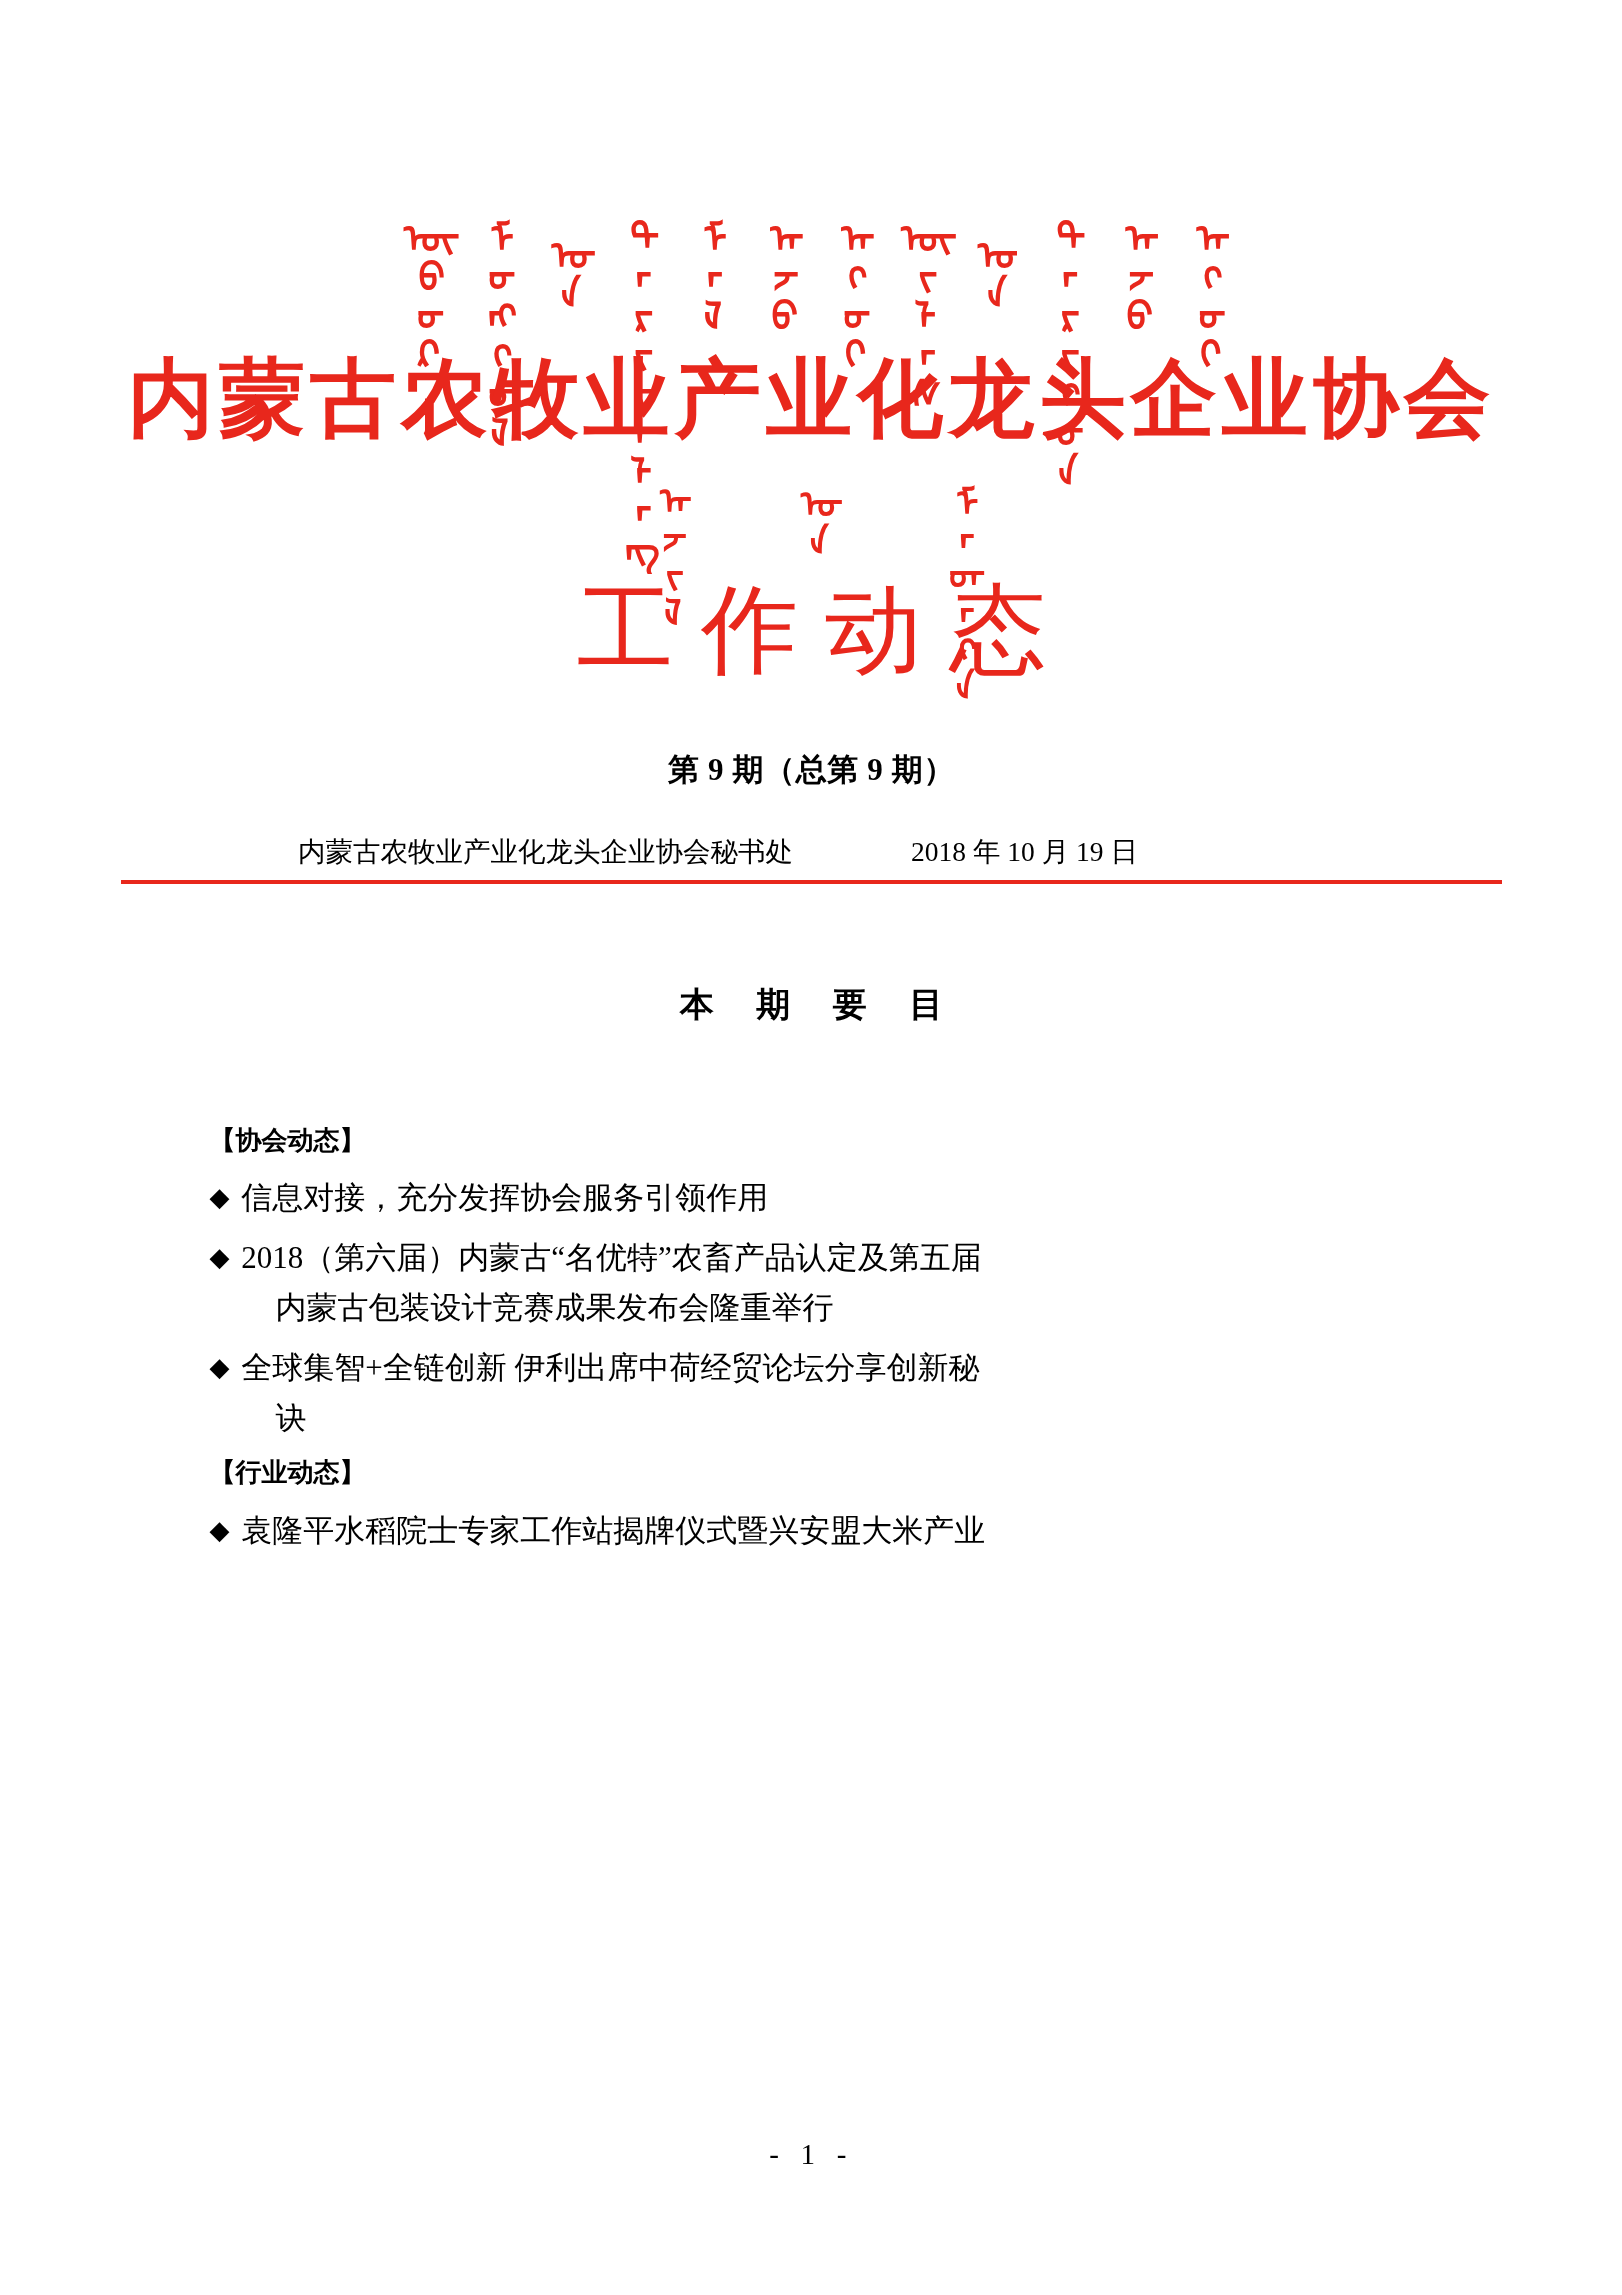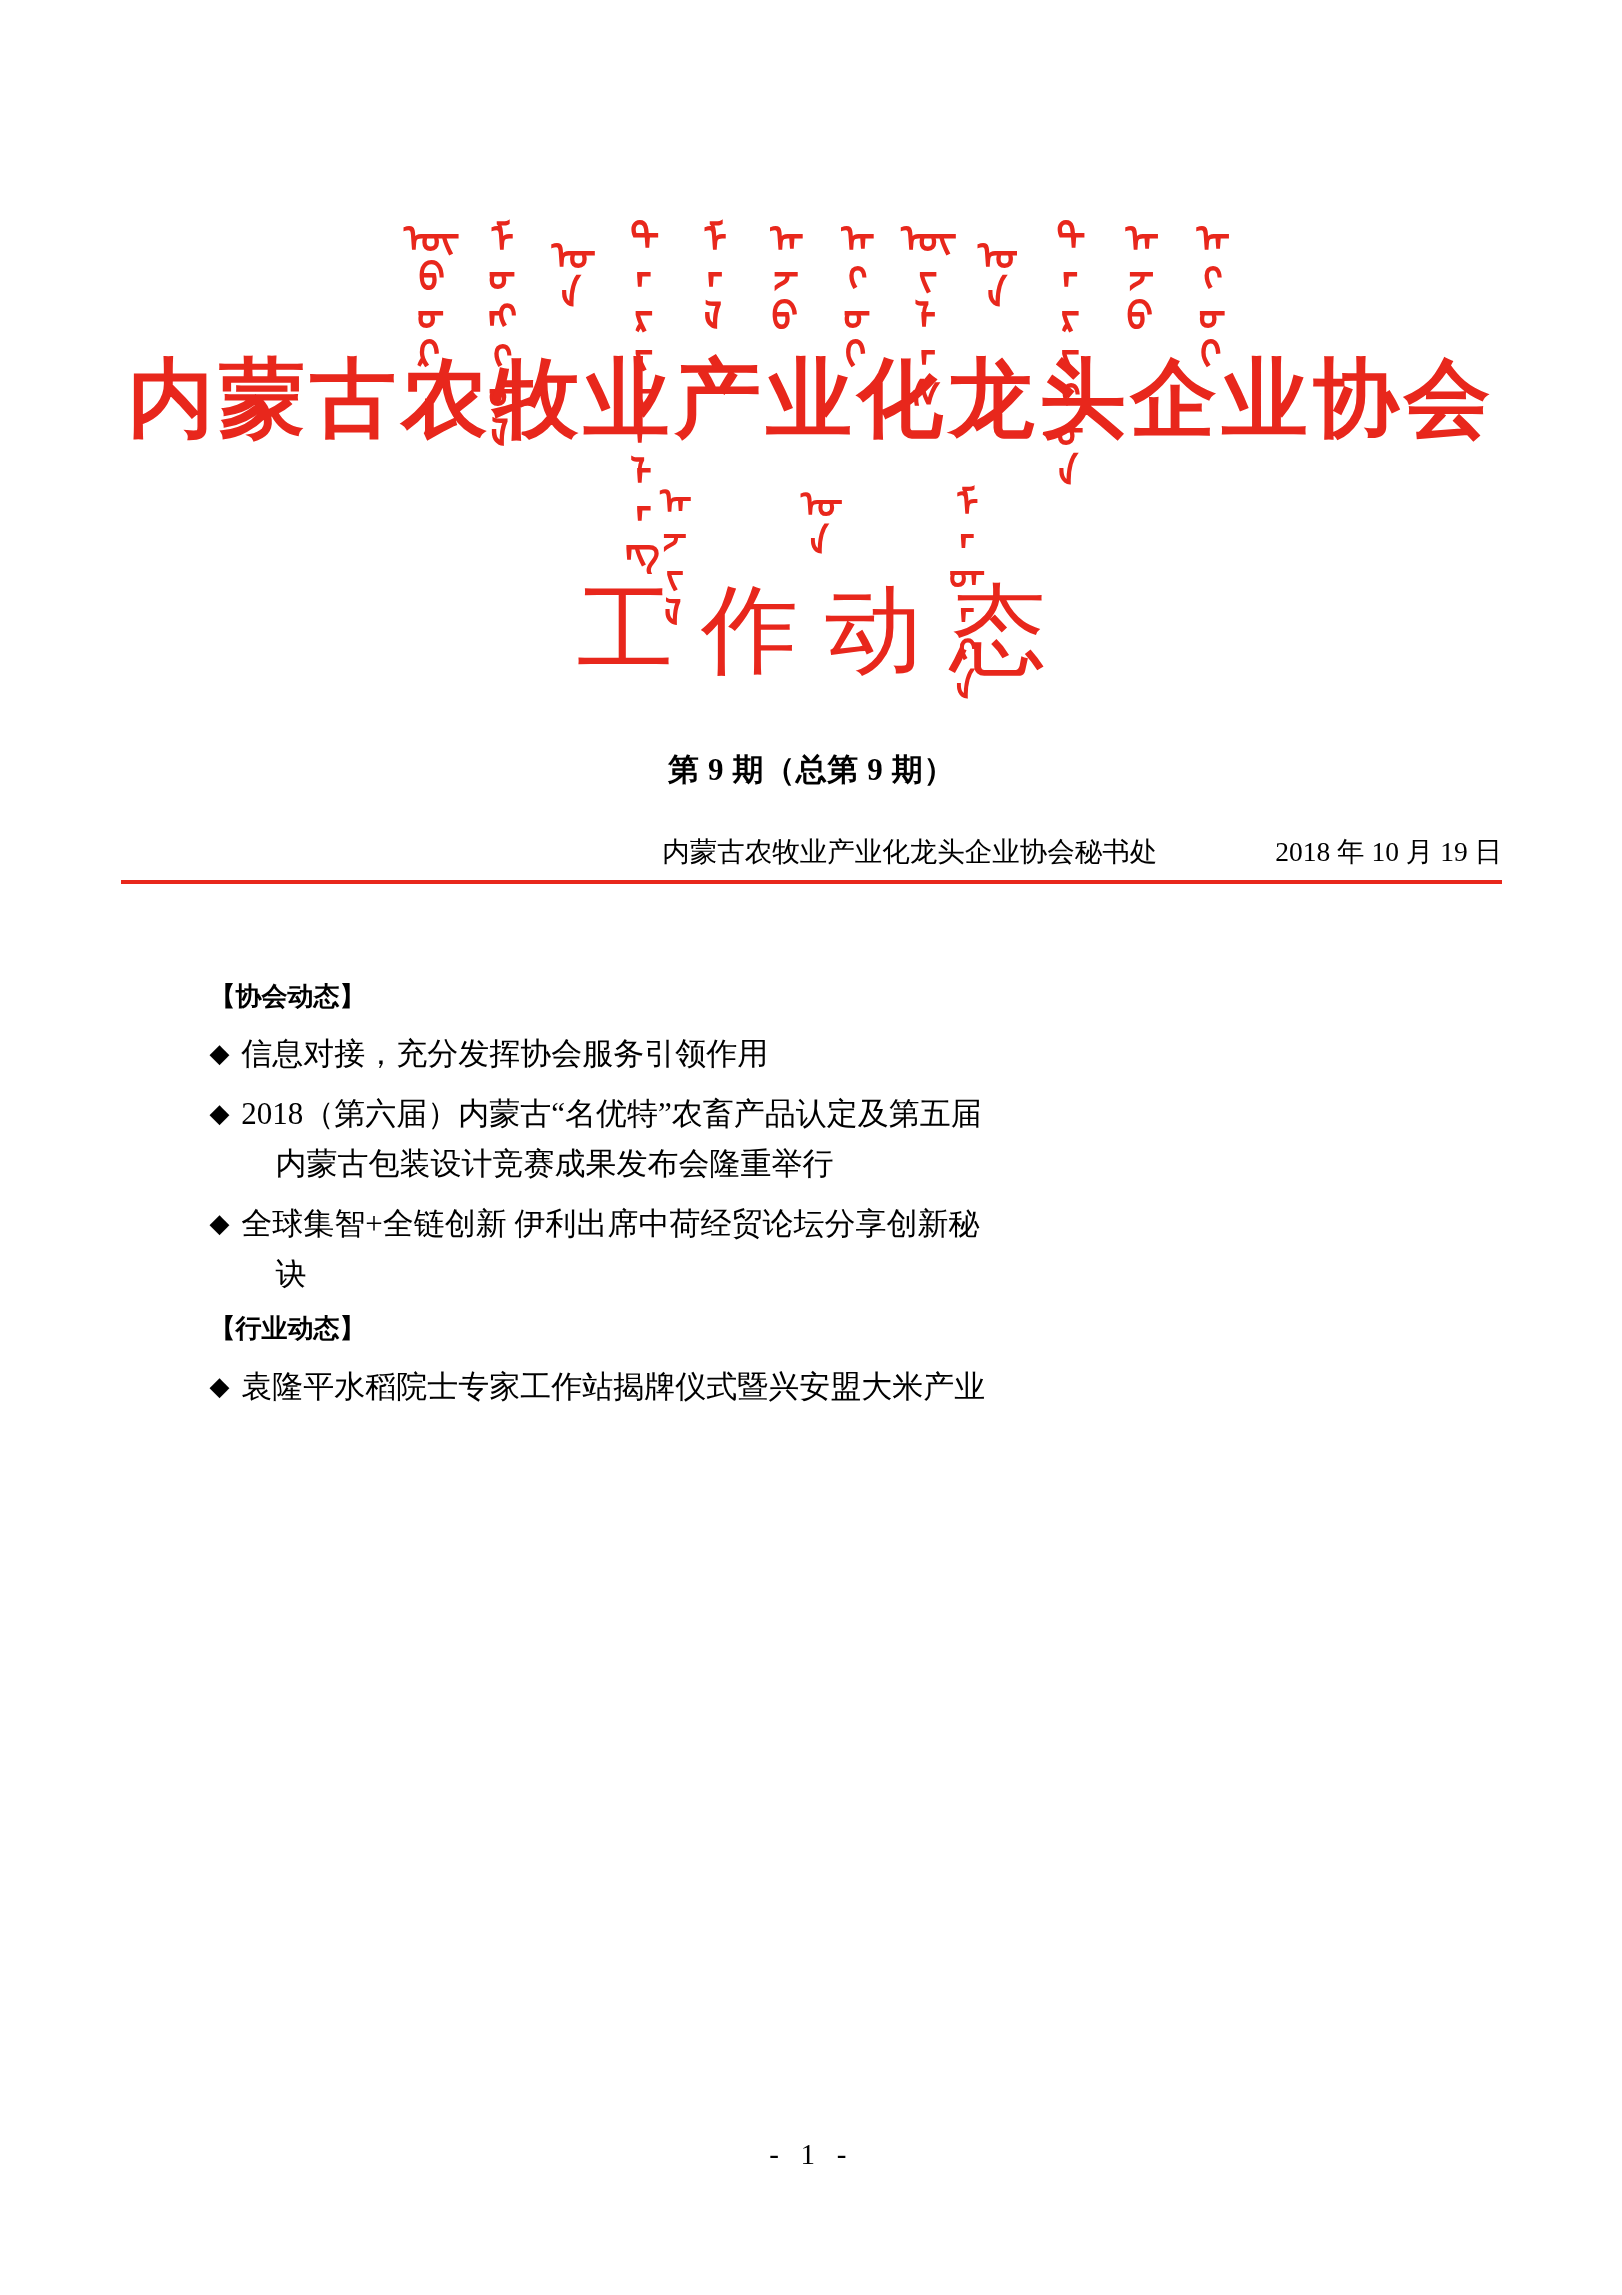--- a/index.html
+++ b/index.html
@@ -82,21 +82,21 @@
     color: #000;
     letter-spacing: 0.02em;
   }
 
   
   .pub-row {
     margin: 43px auto 0 auto;
     width: 1381px;
     display: flex;
     align-items: flex-end;
-    justify-content: flex-end;
+    justify-content: flex-start;
     font-size: 27.5px;
     color: #000;
     padding-left: 177px;
     box-sizing: border-box;
   }
   .pub-issuer { white-space: nowrap; }
   .pub-date {
     margin-left: 118px;
     white-space: nowrap;
   }
@@ -199,20 +199,21 @@
   </div>
 
   <div class="issue-line">第 9 期（总第 9 期）</div>
 
   <div class="pub-row">
     <span class="pub-issuer">内蒙古农牧业产业化龙头企业协会秘书处</span>
     <span class="pub-date">2018 年 10 月 19 日</span>
   </div>
   <div class="red-rule"></div>
 
+  <div class="contents-title">本 期 要 目</div>
 
   <div class="body">
 
     <div class="section-head">【协会动态】</div>
 
     <div class="entry">
       <span class="bullet">◆</span>
       <span class="entry-text">信息对接，充分发挥协会服务引领作用</span>
     </div>
 

